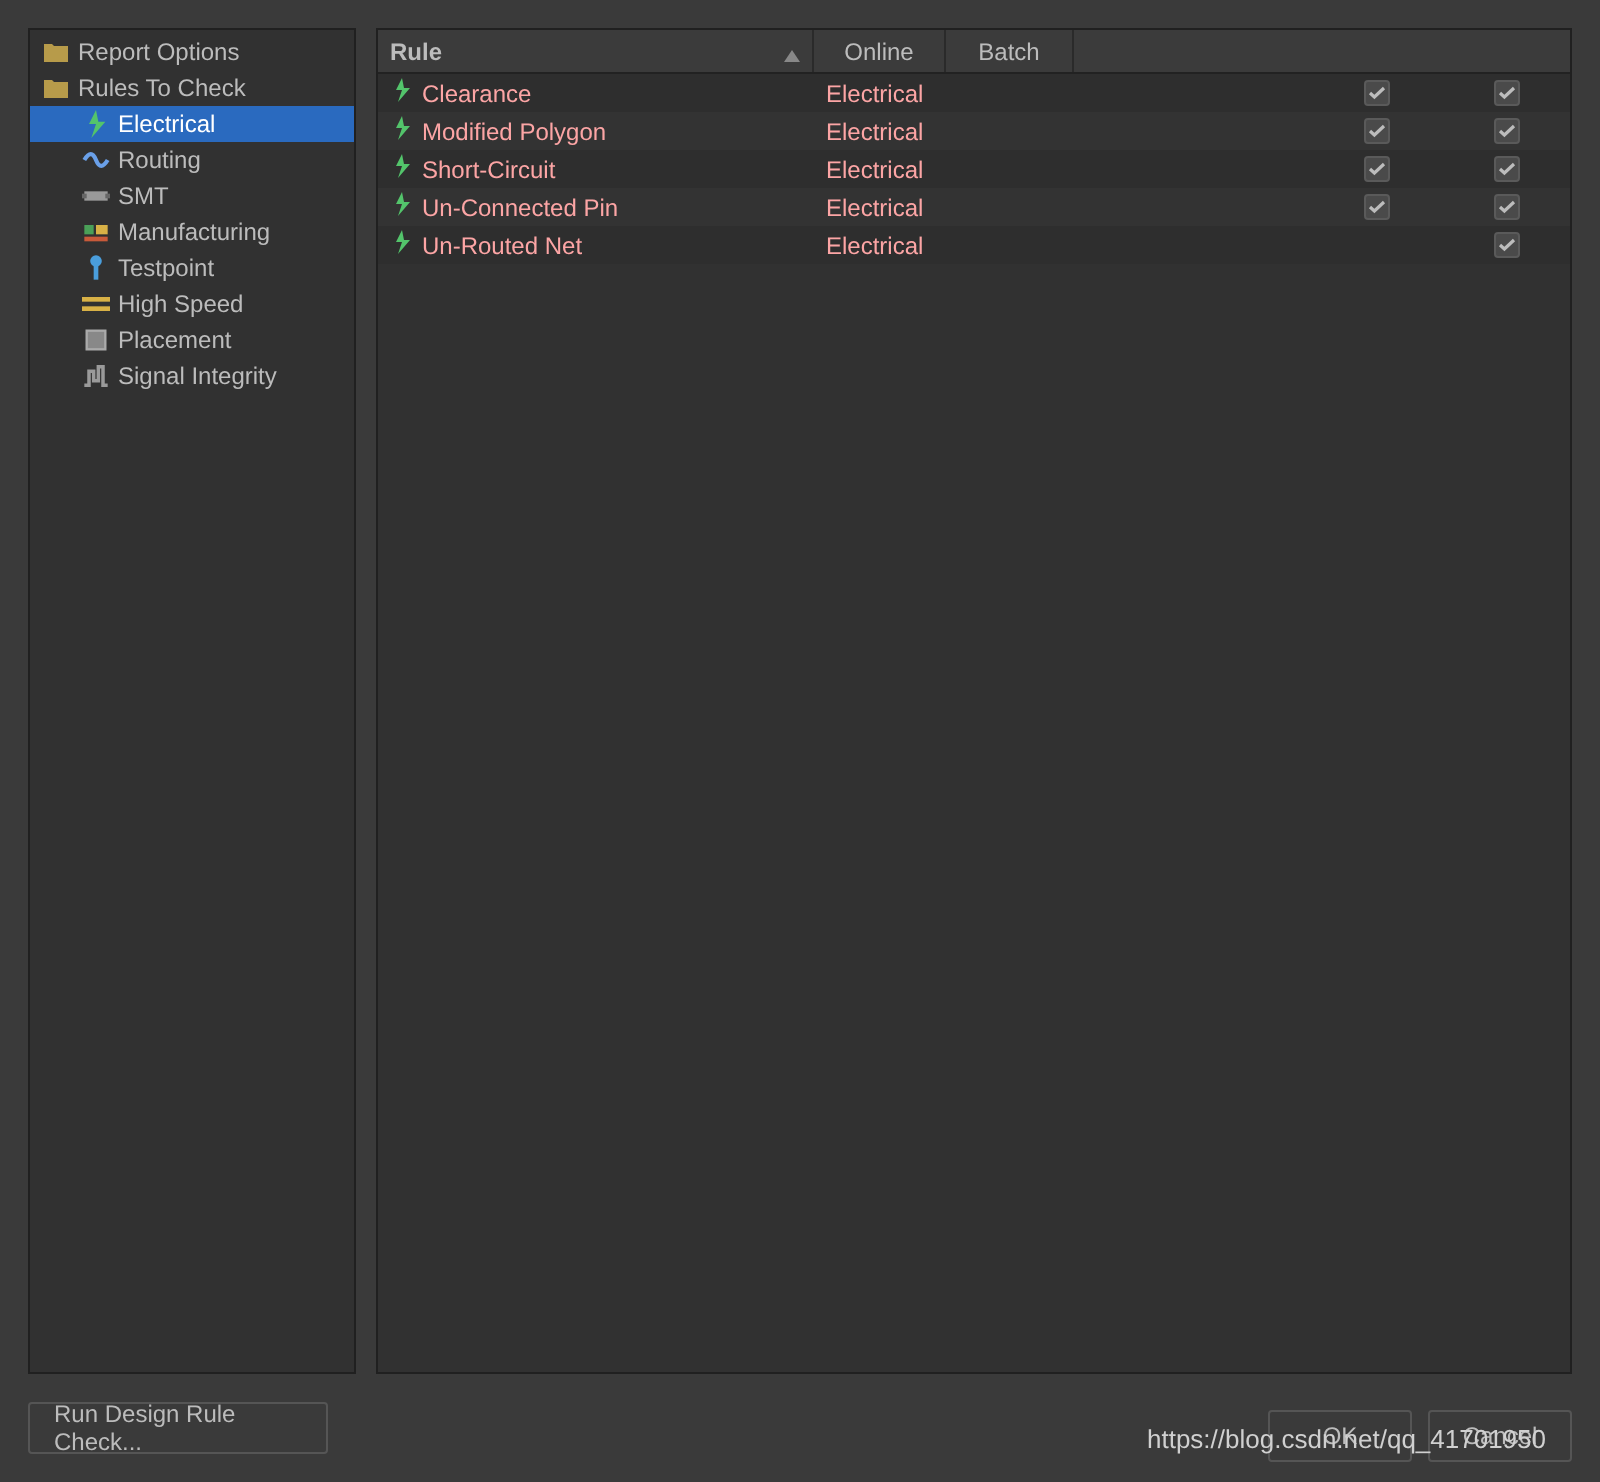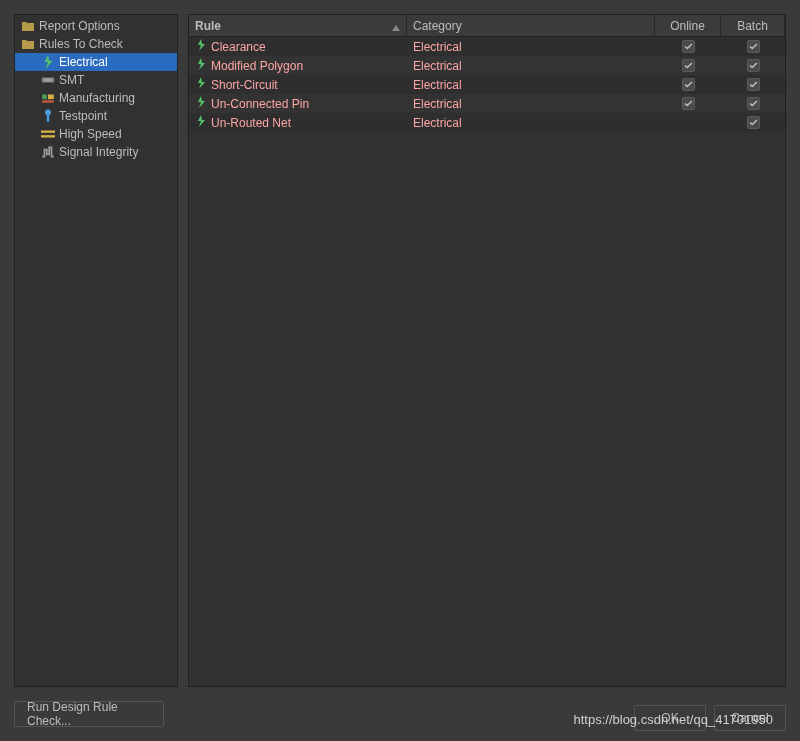--- a/index.html
+++ b/index.html
@@ -72,20 +72,28 @@
             <span class="cat-icon">
               <svg viewBox="0 0 12 12">
                 <path d="M6 0 L3 6 L6 6 L4 12 L10 5 L7 5 Z" fill="#53c46b"></path>
               </svg>
             </span>
             <span>Electrical</span>
           </div>
           <div class="tree-item child">
             <span class="cat-icon">
               <svg viewBox="0 0 12 12">
+                <path d="M1 6 Q4 1 6 6 Q8 11 11 6" stroke="#6aa0e8" stroke-width="1.8" fill="none"></path>
+              </svg>
+            </span>
+            <span>Routing</span>
+          </div>
+          <div class="tree-item child">
+            <span class="cat-icon">
+              <svg viewBox="0 0 12 12">
                 <rect x="1" y="4" width="10" height="4" fill="#999"></rect>
                 <rect x="0" y="5" width="2" height="2" fill="#666"></rect>
                 <rect x="10" y="5" width="2" height="2" fill="#666"></rect>
               </svg>
             </span>
             <span>SMT</span>
           </div>
           <div class="tree-item child">
             <span class="cat-icon">
               <svg viewBox="0 0 12 12">
@@ -106,43 +114,48 @@
             <span>Testpoint</span>
           </div>
           <div class="tree-item child">
             <span class="cat-icon">
               <svg viewBox="0 0 12 12">
                 <rect x="0" y="3" width="12" height="2" fill="#d8b146"></rect>
                 <rect x="0" y="7" width="12" height="2" fill="#d8b146"></rect>
               </svg>
             </span>
             <span>High Speed</span>
+          </div>
+          <div class="tree-item child">
+            <span class="cat-icon">
+              <svg viewBox="0 0 12 12">
+                <rect x="2" y="2" width="8" height="8" fill="#888" stroke="#aaa"></rect>
+              </svg>
+            </span>
+            <span>Placement</span>
           </div>
           <div class="tree-item child">
             <span class="cat-icon">
               <svg viewBox="0 0 12 12">
                 <path d="M1 10 L3 10 L3 4 L5 4 L5 8 L7 8 L7 2 L9 2 L9 10 L11 10" stroke="#9a9a9a" stroke-width="1.5" fill="none"></path>
               </svg>
             </span>
             <span>Signal Integrity</span>
           </div>
         </div>
   </div>
 
   <div class="main-panel">
     <div class="grid-header">
       <div class="grid-header-cell col-rule">
         <span>Rule</span>
         <span class="sort-arrow"><svg width="8" height="6" viewBox="0 0 8 6">
                 <path d="M4 0 L8 6 L0 6 Z" fill="#888"></path>
               </svg></span>
       </div>
-      <div class="grid-header-cell col-cat">
-            <span>Category</span>
-          </div>
       <div class="grid-header-cell col-online">
             <span>Online</span>
           </div>
       <div class="grid-header-cell col-batch">
             <span>Batch</span>
           </div>
     </div>
     <div class="grid-body" id="grid-body">
           <div class="grid-row even">
             <div class="cell rule">

